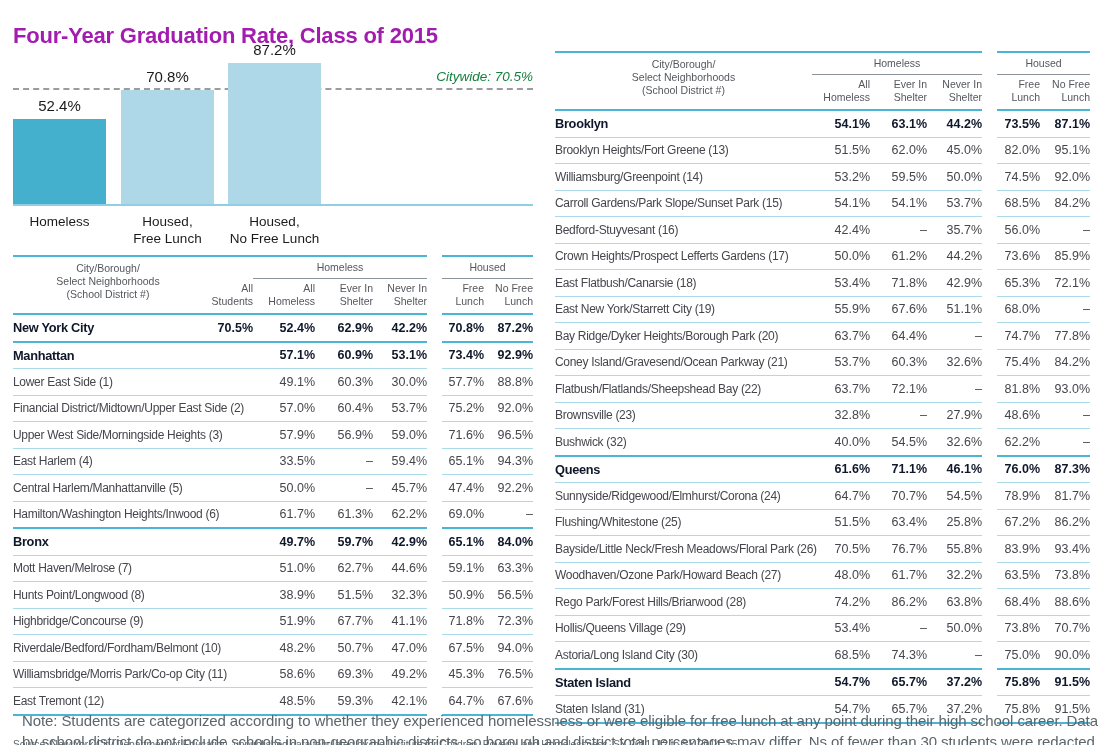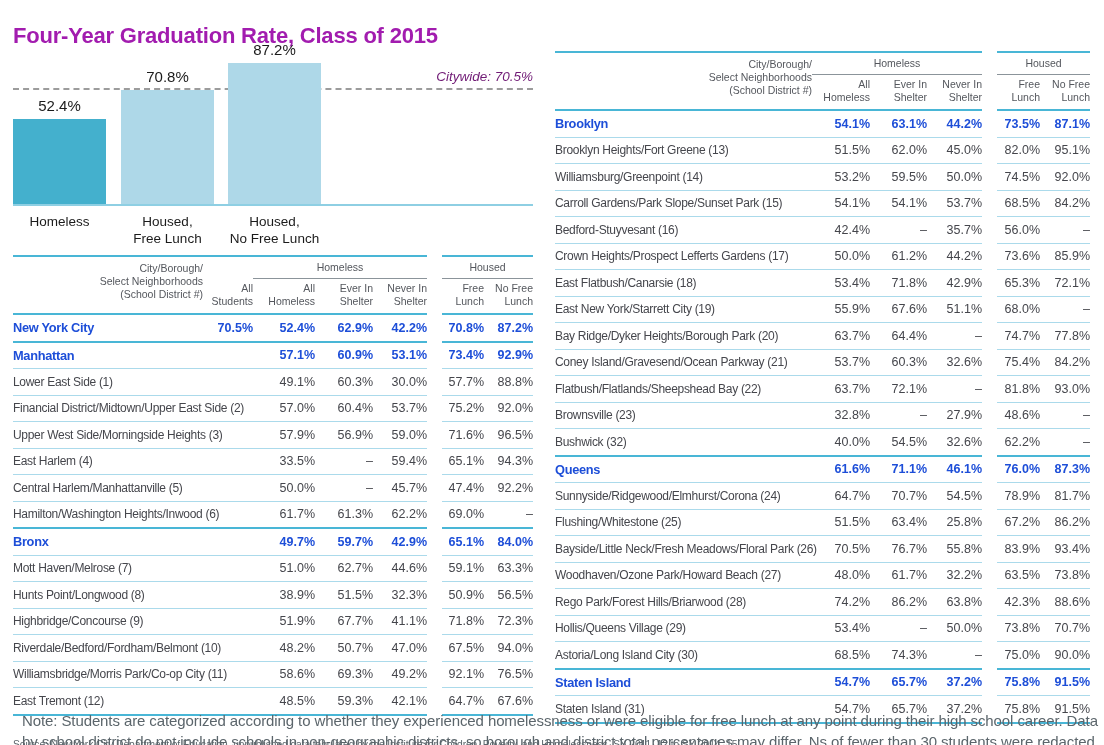--- a/index.html
+++ b/index.html
@@ -17,36 +17,36 @@
   #chart{position:absolute;left:13px;top:45px;width:520px;height:161px;}
   #chart .baseline{position:absolute;left:0;right:0;bottom:0;height:2px;background:#8ecfe3;z-index:5;}
   #chart .bar{position:absolute;bottom:2px;width:93px;z-index:1;}
   #chart .val-label{
     position:absolute;width:93px;text-align:center;font-size:15px;color:#1b1b1b;z-index:2;
   }
   #chart .ref-line{
     position:absolute;left:0;right:0;height:0;border-top:2px dashed #9c9c9c;z-index:0;
   }
   #chart .cw-label{
-    position:absolute;right:0;font-style:italic;font-size:13.5px;color:#701a75;z-index:3;
+    position:absolute;right:0;font-style:italic;font-size:13.5px;color:#15803d;z-index:3;
   }
   #chart .cat-label{
     position:absolute;top:100%;margin-top:7px;width:120px;text-align:center;
     font-size:13.5px;line-height:1.28;color:#1b1b1b;
   }
   
   .tbl-wrap{position:absolute;}
   #left-table{left:13px;top:255px;width:520px;}
   #right-table{left:555px;top:51px;width:535px;}
   table.tbl{border-collapse:collapse;table-layout:fixed;width:100%;}
   .tbl th,.tbl td{padding:0;margin:0;}
   
   .tbl thead th{font-weight:normal;font-size:10.5px;color:#54575d;line-height:1.22;}
   .tbl th.name-head{
-    text-align:right;vertical-align:top;padding-top:5px;
+    text-align:center;vertical-align:top;padding-top:5px;
     border-top:2px solid #49b6d6;border-bottom:2px solid #49b6d6;
   }
   .tbl th.top-empty{border-top:2px solid #49b6d6;height:21px;}
   .tbl th.group{
     text-align:center;vertical-align:middle;height:21px;
     border-top:2px solid #49b6d6;border-bottom:1px solid #8b949a;
   }
   .tbl th.colhead{
     text-align:right;vertical-align:bottom;padding-bottom:5px;height:29px;
     border-bottom:2px solid #49b6d6;
@@ -54,21 +54,21 @@
   .tbl th.gap,.tbl td.gap{border:none;}
   
   .tbl tbody td{
     height:25.5px;border-top:1px solid #abdaeb;
     font-size:12.5px;color:#45464c;vertical-align:middle;
   }
   .tbl tbody td.name{
     text-align:left;font-size:12px;letter-spacing:-0.3px;white-space:nowrap;
   }
   .tbl tbody td.num{text-align:right;}
-  .tbl tbody tr.bold td{border-top:2px solid #49b6d6;font-weight:bold;color:#1d4ed8;}
+  .tbl tbody tr.bold td{border-top:2px solid #49b6d6;font-weight:bold;color:#0f172a;}
   .tbl tbody tr.bold td.name{font-size:12.8px;}
   .tbl tbody tr:last-child td{border-bottom:2px solid #49b6d6;}
   .tbl tbody tr td.gap{border:none;}
   
   #note{
     position:absolute;left:22px;top:695px;width:1083px;
     font-size:15px;line-height:1.42;color:#5b656b;letter-spacing:-0.1px;
   }
   #source{
     position:absolute;left:13px;top:729px;width:1083px;
@@ -285,21 +285,21 @@
           <td class="num">67.5%</td>
           <td class="num">94.0%</td>
         </tr>
         <tr>
           <td class="name">Williamsbridge/Morris Park/Co-op City (11)</td>
           <td class="num"></td>
           <td class="num">58.6%</td>
           <td class="num">69.3%</td>
           <td class="num">49.2%</td>
           <td class="gap"></td>
-          <td class="num">92.1%</td>
+          <td class="num">45.3%</td>
           <td class="num">76.5%</td>
         </tr>
         <tr>
           <td class="name">East Tremont (12)</td>
           <td class="num"></td>
           <td class="num">48.5%</td>
           <td class="num">59.3%</td>
           <td class="num">42.1%</td>
           <td class="gap"></td>
           <td class="num">64.7%</td>
@@ -515,21 +515,21 @@
           <td class="gap"></td>
           <td class="num">63.5%</td>
           <td class="num">73.8%</td>
         </tr>
         <tr>
           <td class="name">Rego Park/Forest Hills/Briarwood (28)</td>
           <td class="num">74.2%</td>
           <td class="num">86.2%</td>
           <td class="num">63.8%</td>
           <td class="gap"></td>
-          <td class="num">42.3%</td>
+          <td class="num">68.4%</td>
           <td class="num">88.6%</td>
         </tr>
         <tr>
           <td class="name">Hollis/Queens Village (29)</td>
           <td class="num">53.4%</td>
           <td class="num">–</td>
           <td class="num">50.0%</td>
           <td class="gap"></td>
           <td class="num">73.8%</td>
           <td class="num">70.7%</td>

